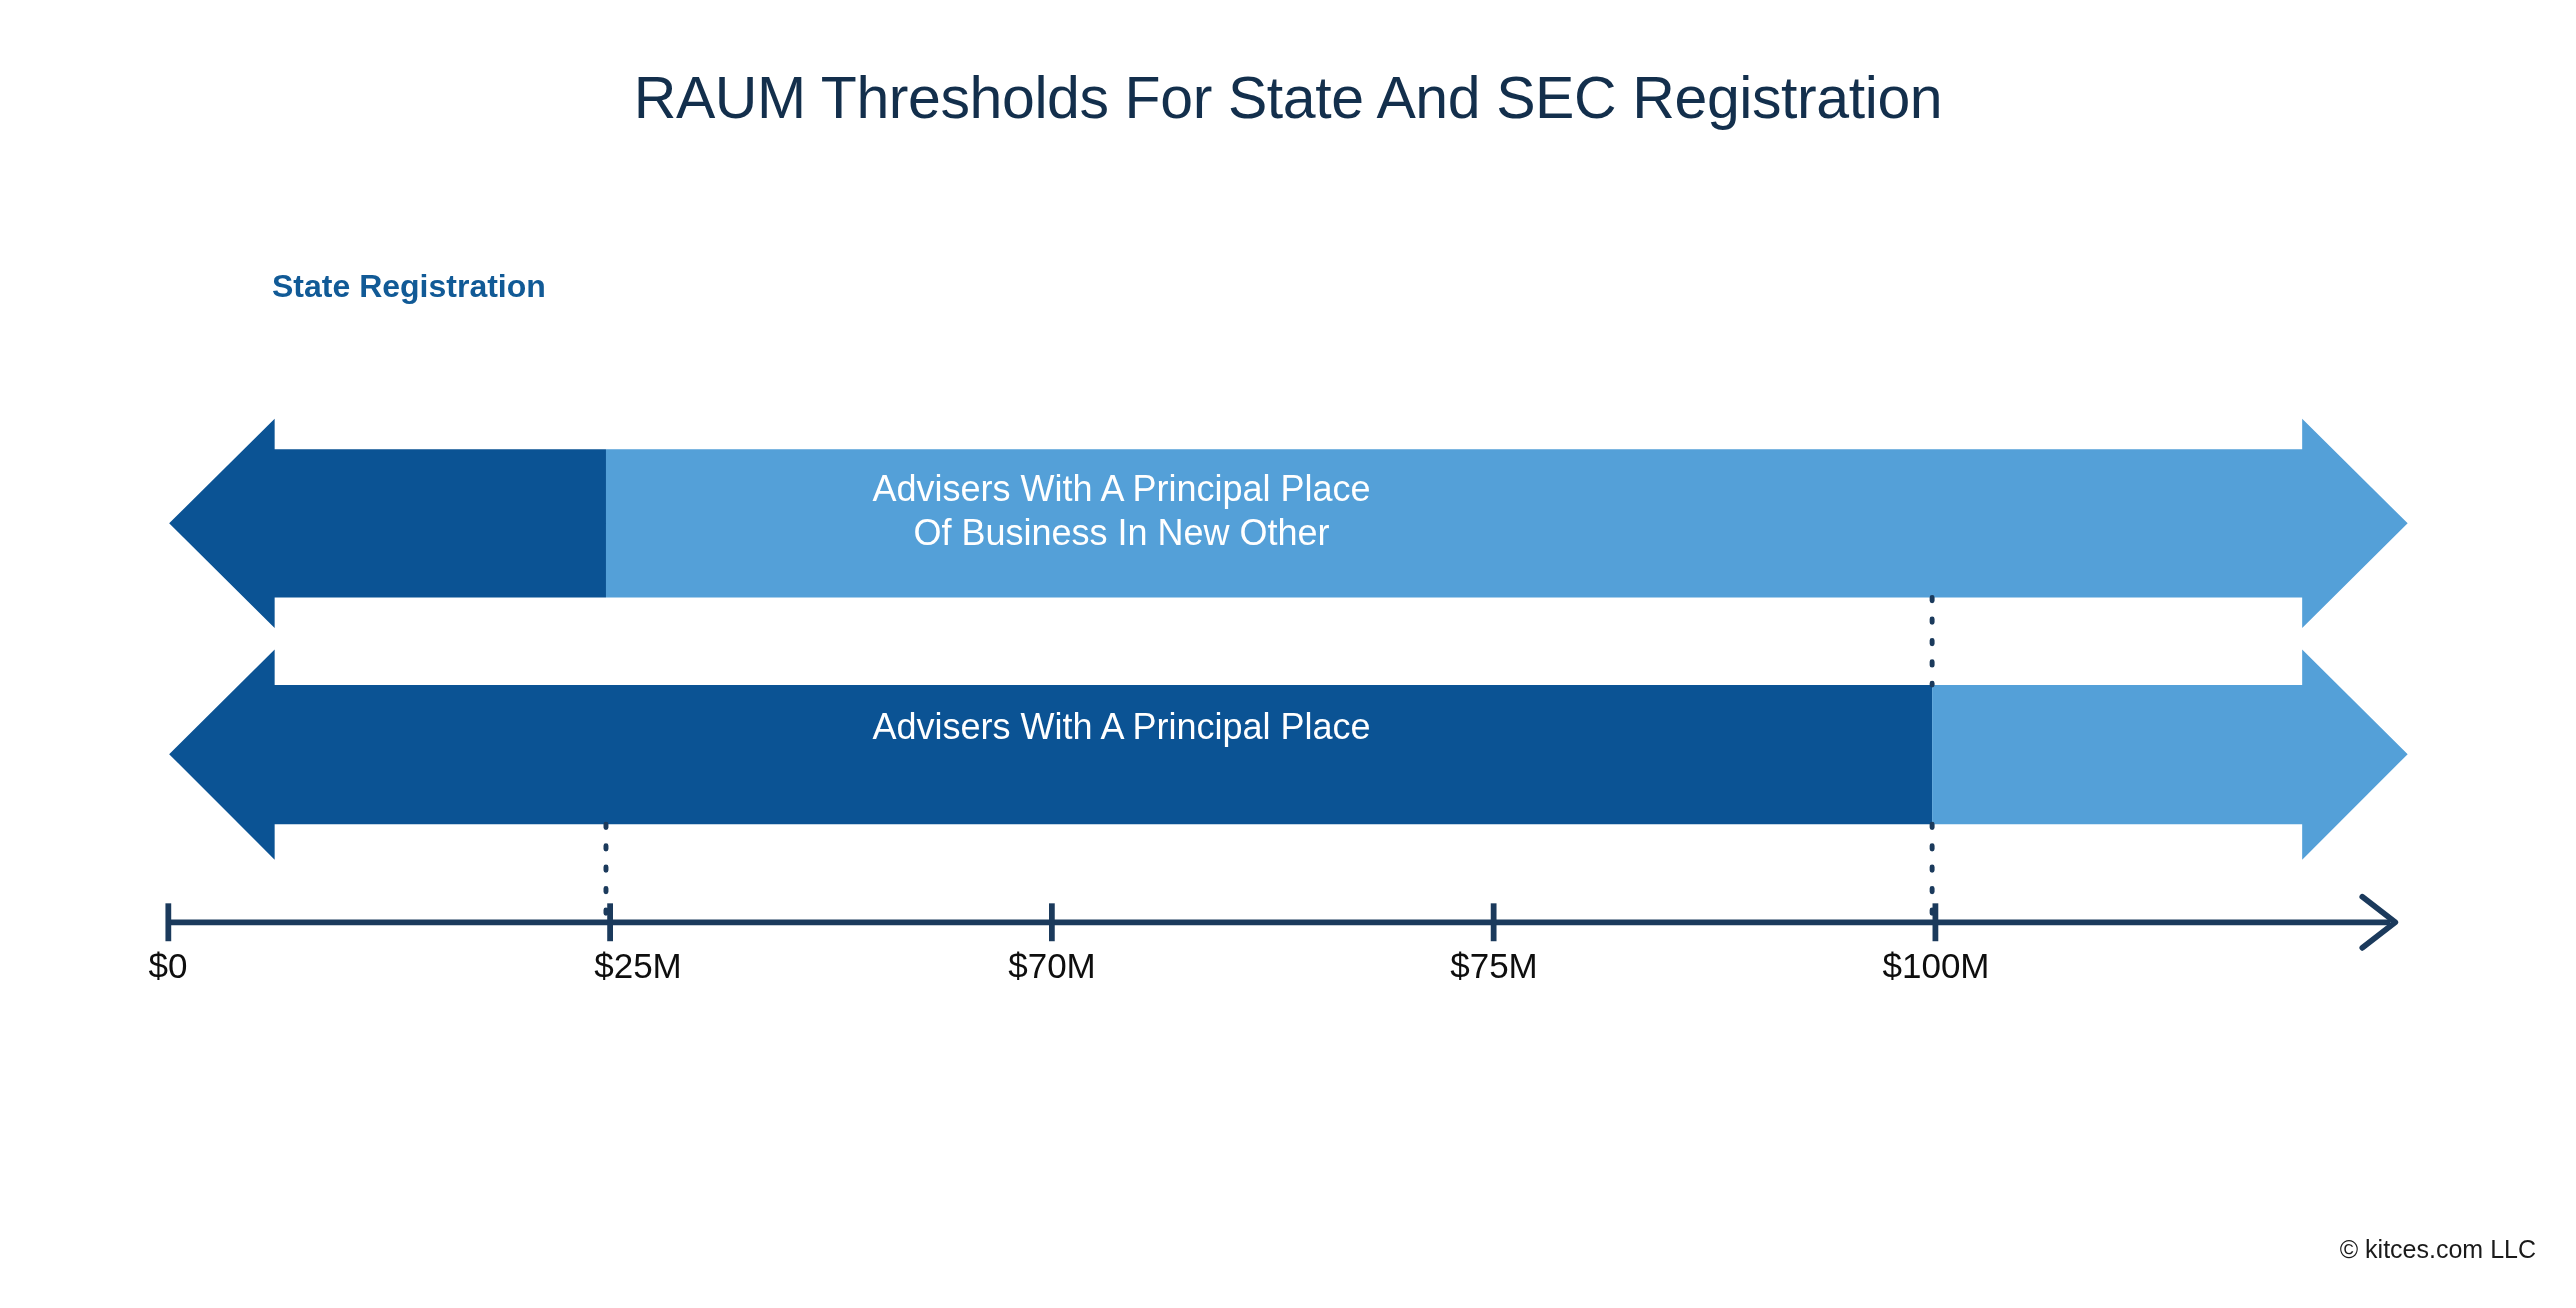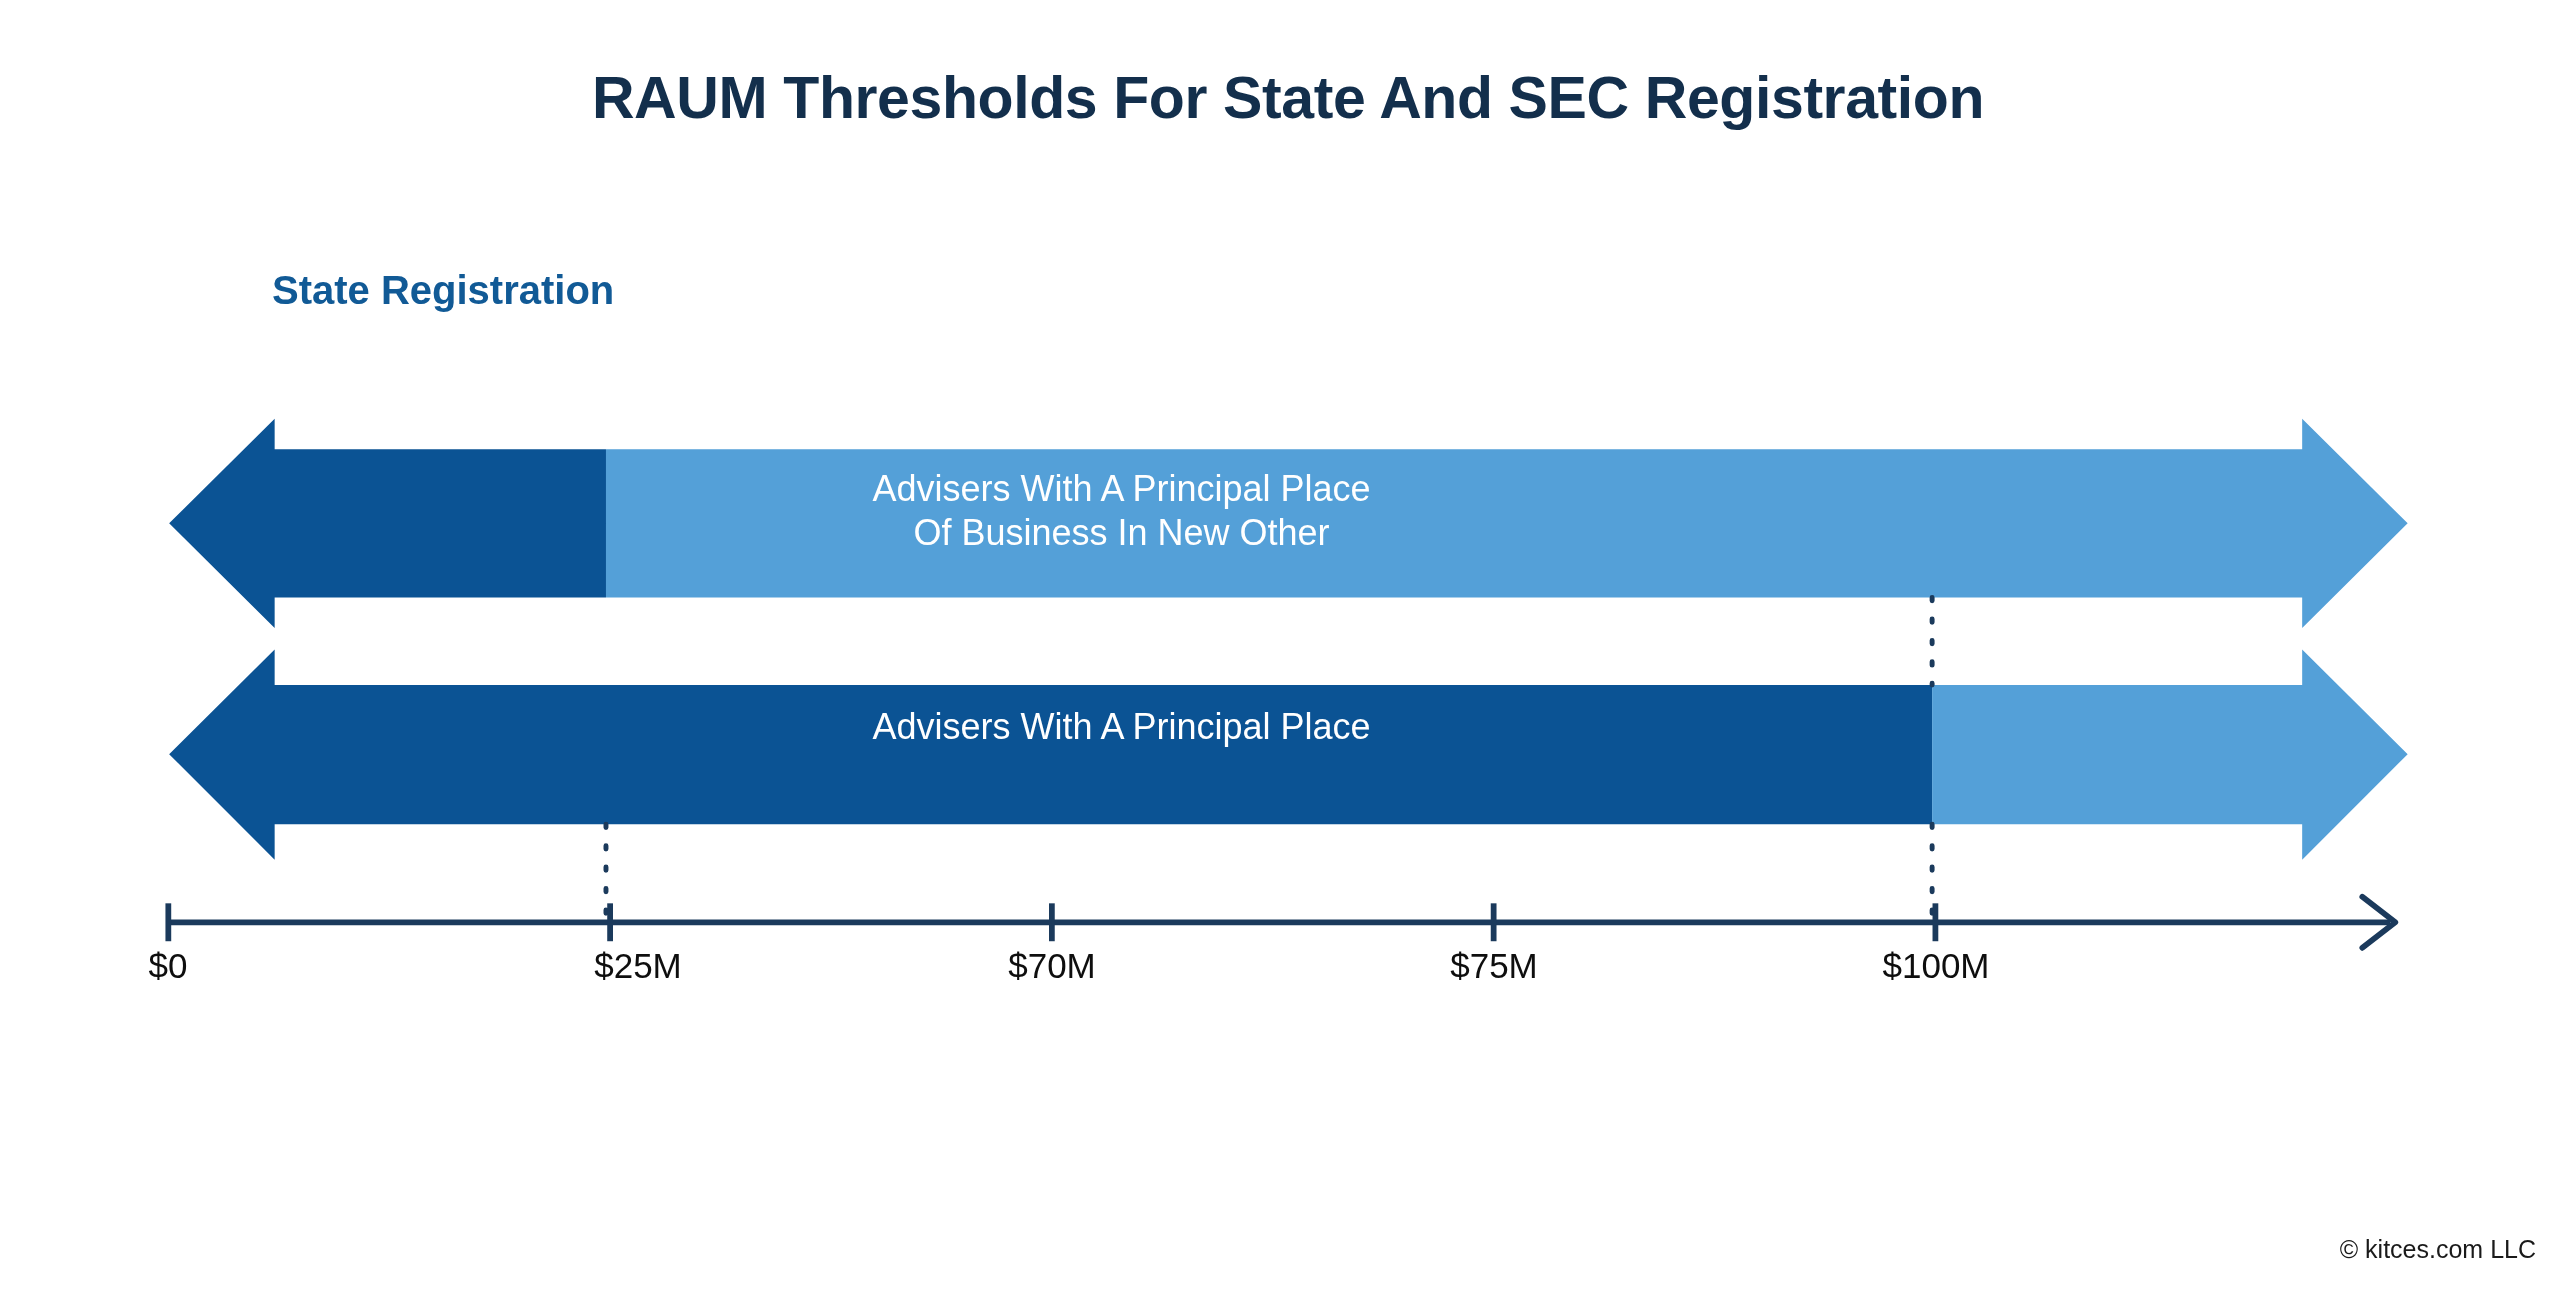--- a/index.html
+++ b/index.html
@@ -20,27 +20,27 @@
     height: 1308px;
     background: #ffffff;
   }
   .chart-title {
     position: absolute;
     left: 0;
     top: 64px;
     width: 2576px;
     text-align: center;
     font-size: 59px;
-    font-weight: bold;
+    font-weight: normal;
     color: #132f4c;
     letter-spacing: -0.4px;
   }
   .cat-label {
     position: absolute;
-    font-size: 40px;
+    font-size: 32px;
     font-weight: bold;
     white-space: nowrap;
   }
   .cat-label.state {
     left: 272px;
     top: 268px;
     color: #115a96;
   }
   .cat-label.sec {
     left: 1809px;

